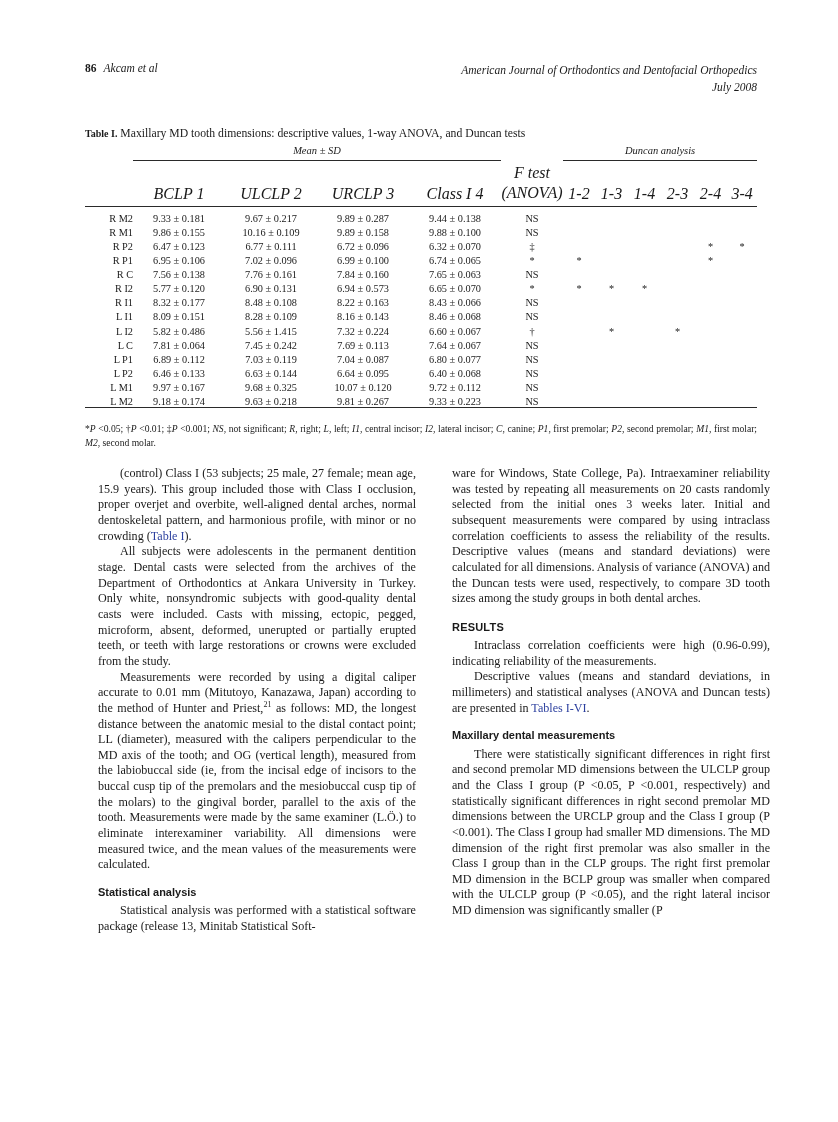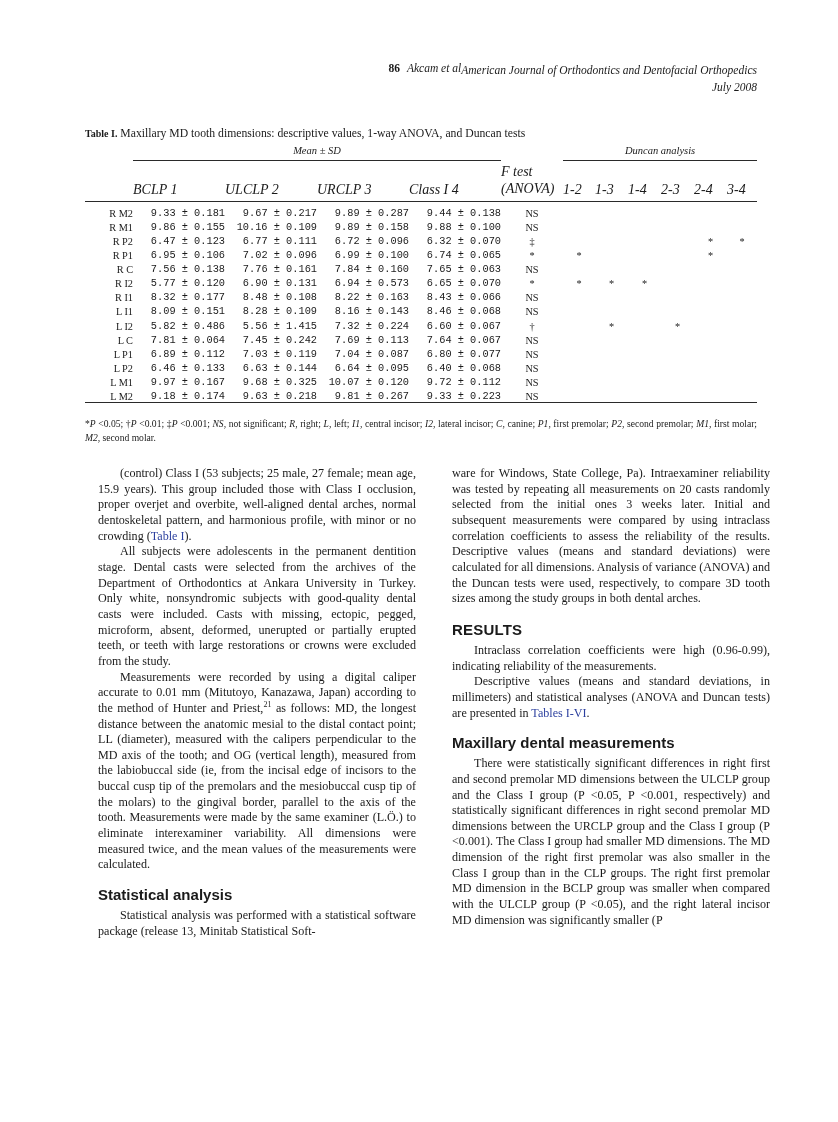--- a/index.html
+++ b/index.html
@@ -22,21 +22,21 @@
     height: 1122px;
   }
 
   
   .runhead {
     position: absolute;
     left: 85px;
     top: 62px;
     width: 672px;
     display: flex;
-    justify-content: flex-end;
+    justify-content: space-between;
     align-items: flex-start;
   }
   .runhead-left {
     font-size: 11.5px;
     white-space: nowrap;
   }
   .runhead-left .pageno {
     font-weight: bold;
     font-style: normal;
     margin-right: 7px;
@@ -92,39 +92,39 @@
     text-align: center;
     font-style: italic;
     font-size: 10.5px;
     padding-bottom: 2px !important;
   }
   .grouphead-rule {
     border-bottom: 1px solid #2a2a2a;
     height: 2px;
   }
   .colhead {
+    text-align: center;
     font-style: italic;
-    font-size: 14px;
+    font-size: 16px;
     padding-top: 2px !important;
     padding-bottom: 3px !important;
     white-space: nowrap;
   }
   .colhead.two-line { line-height: 1.25; }
 
   .rowlabel {
     text-align: right;
     font-size: 10.3px;
     padding-left: 1px !important;
     white-space: nowrap;
   }
   .val {
-    text-align: right;
+    text-align: center;
     font-size: 10.3px;
     white-space: nowrap;
-    font-family: Liberation Mono, monospace;
   }
   .ftest {
     text-align: center;
     font-size: 10.3px;
   }
   .dun {
     text-align: center;
     font-size: 10.3px;
   }
   tbody tr.datarow td { height: 14.1px; }
@@ -154,21 +154,21 @@
     margin: 0;
     font-size: 12.1px;
     line-height: 1.295;
     text-align: justify;
     text-indent: 22px;
     hyphens: manual;
   }
   .col p.noindent { text-indent: 0; }
   .col h3 {
     font-family: "Liberation Sans", sans-serif;
-    font-size: 15px;
+    font-size: 11px;
     font-weight: bold;
     margin: 13px 0 4px 0;
     line-height: 1.2;
   }
   .col h3.results {
     margin: 14px 0 4px 0;
     letter-spacing: 0.2px;
   }
   .xref { color: #2b3f9e; }
   sup.ref {

